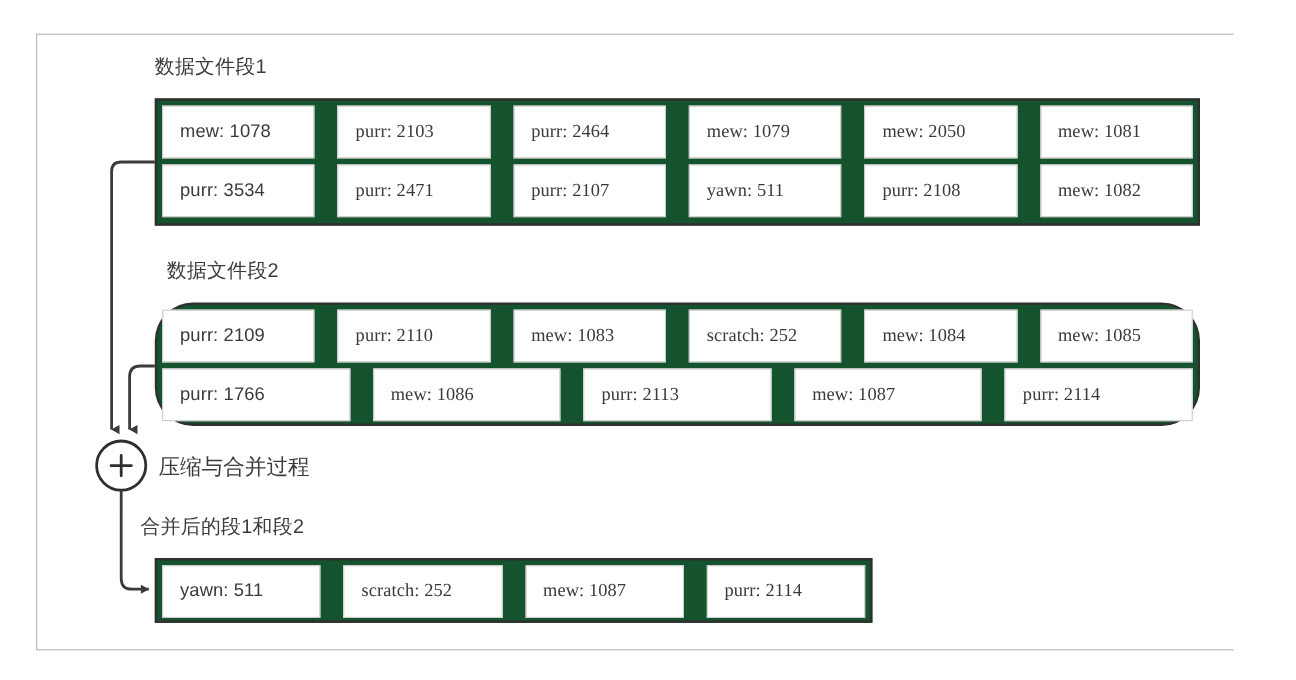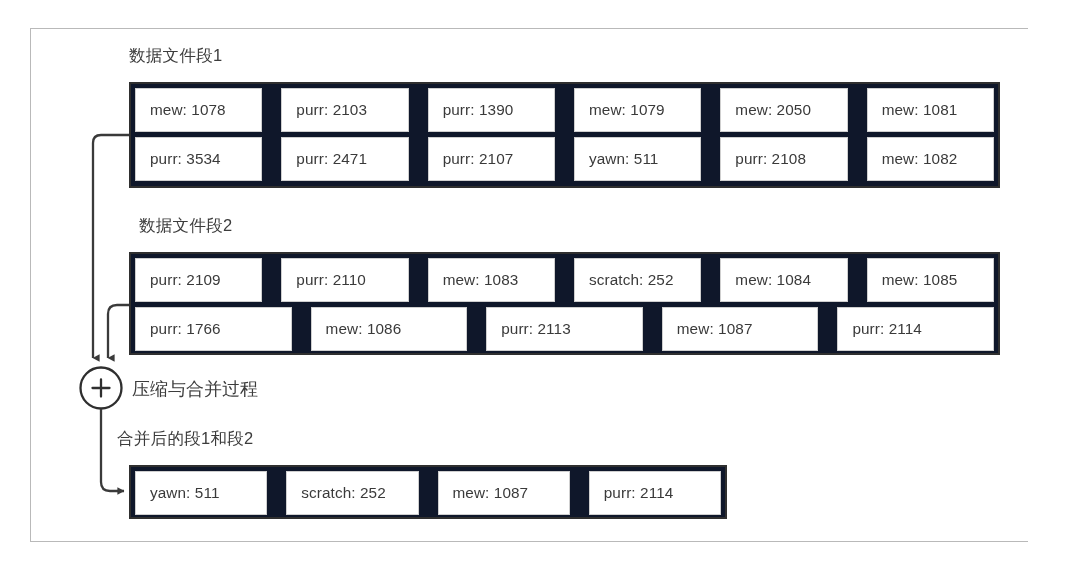--- a/index.html
+++ b/index.html
@@ -33,21 +33,21 @@
     font-size: 16.5px;
     color: #3c3c3c;
     letter-spacing: 0.3px;
     white-space: nowrap;
   }
   
   .seg-box {
     position: absolute;
     border: 2.2px solid #2f2f2f;
     box-sizing: border-box;
-    background: #0f172a;
+    background: #14532d;
     padding: 4px;
   }
   .seg-row {
     display: flex;
     width: 100%;
     height: 44px;
     box-sizing: border-box;
   }
   .seg-row + .seg-row {
     margin-top: 5px;
@@ -60,20 +60,21 @@
     align-items: center;
     padding-left: 14px;
     font-size: 15.3px;
     color: #3a3a3a;
     background: #ffffff;
     white-space: nowrap;
     letter-spacing: 0.1px;
   }
   .cell + .cell {
     margin-left: 19px;
+    font-family: Liberation Serif, serif;
   }
   
   #merge-label {
     position: absolute;
     left: 132px;
     top: 377px;
     font-size: 18px;
     color: #3c3c3c;
     white-space: nowrap;
   }
@@ -92,38 +93,38 @@
 <div id="canvas">
 
   <div id="outer-frame"></div>
 
   <div class="seg-title" style="left:129px; top:45px;">数据文件段1</div>
 
   <div class="seg-box" style="left:129px; top:82px; width:871px; height:106px;">
     <div class="seg-row">
       <div class="cell">mew: 1078</div>
       <div class="cell">purr: 2103</div>
-      <div class="cell">purr: 1390</div>
+      <div class="cell">purr: 2464</div>
       <div class="cell">mew: 1079</div>
       <div class="cell">mew: 2050</div>
       <div class="cell">mew: 1081</div>
     </div>
     <div class="seg-row">
       <div class="cell">purr: 3534</div>
       <div class="cell">purr: 2471</div>
       <div class="cell">purr: 2107</div>
       <div class="cell">yawn: 511</div>
       <div class="cell">purr: 2108</div>
       <div class="cell">mew: 1082</div>
     </div>
   </div>
 
   <div class="seg-title" style="left:139px; top:215px;">数据文件段2</div>
 
-  <div class="seg-box" style="left:129px; top:252px; width:871px; height:103px;">
+  <div class="seg-box" style="left:129px; top:252px; width:871px; height:103px;border-radius:32px;">
     <div class="seg-row">
       <div class="cell">purr: 2109</div>
       <div class="cell">purr: 2110</div>
       <div class="cell">mew: 1083</div>
       <div class="cell">scratch: 252</div>
       <div class="cell">mew: 1084</div>
       <div class="cell">mew: 1085</div>
     </div>
     <div class="seg-row">
       <div class="cell">purr: 1766</div>

